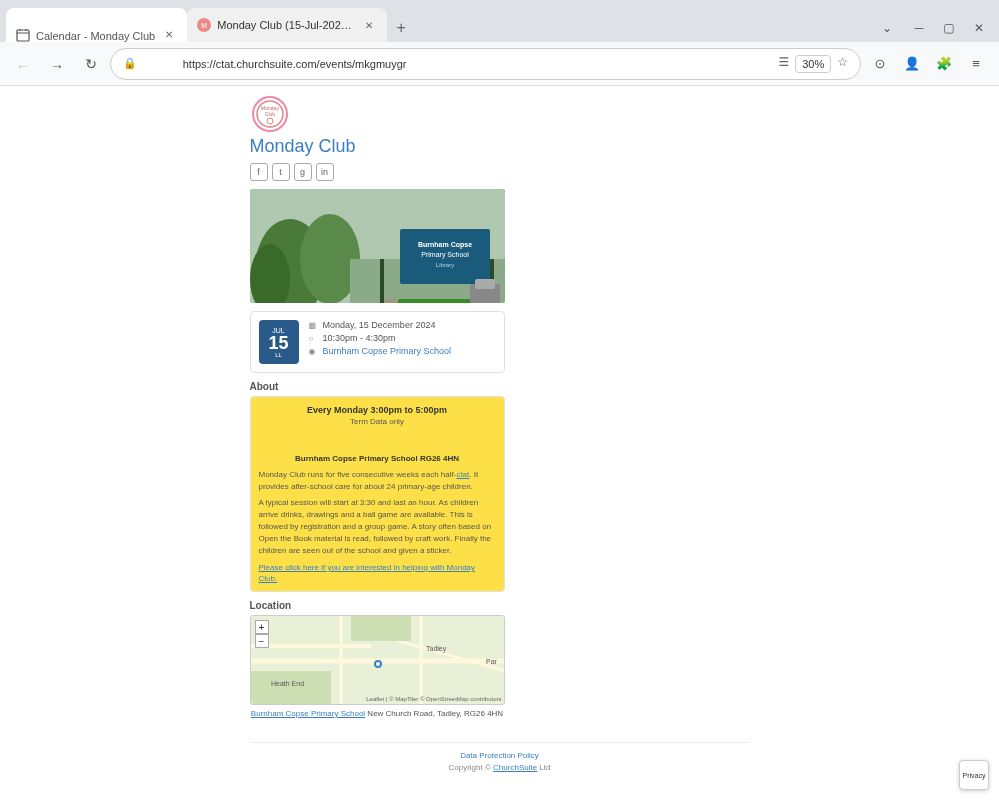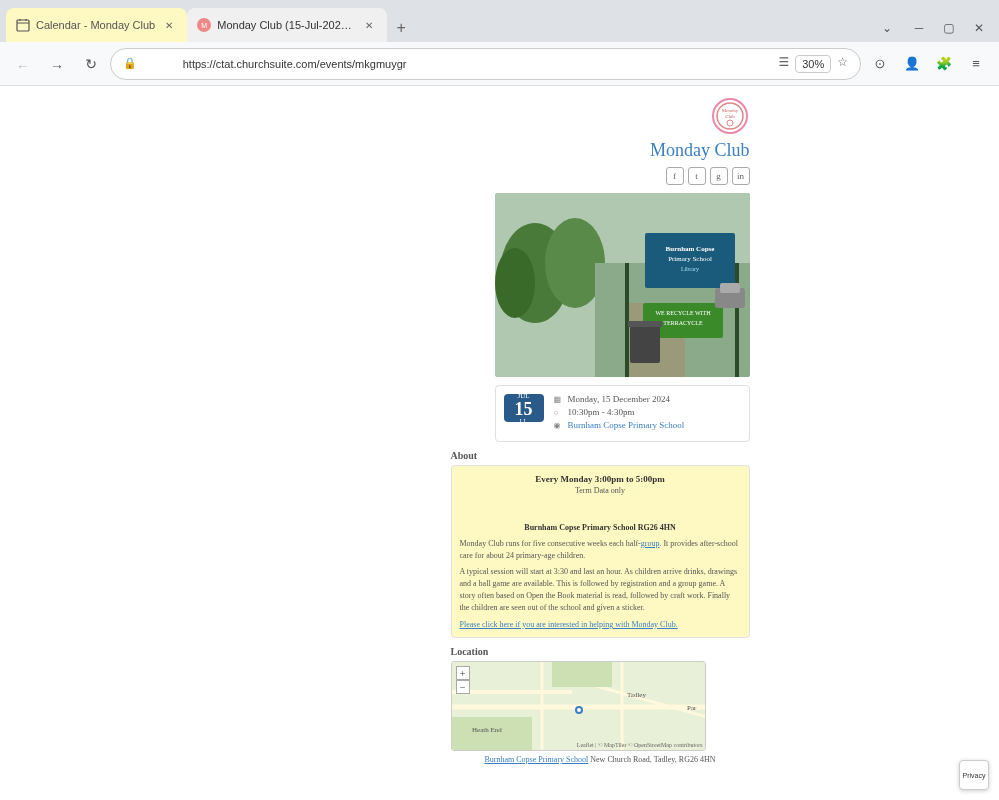--- a/index.html
+++ b/index.html
@@ -4,21 +4,21 @@
   <style>
     * { margin: 0; padding: 0; box-sizing: border-box; }
     body { font-family: Arial, sans-serif; background: #f0f0f0; width: 999px; height: 800px; overflow: hidden; font-size: 10px; }
 
     
     .browser-frame { width: 999px; height: 800px; background: #f0f0f0; display: flex; flex-direction: column; }
 
     
     .tab-bar { background: #dee1e6; display: flex; align-items: flex-end; padding: 6px 6px 0; height: 42px; }
     .tab { display: flex; align-items: center; height: 34px; padding: 0 10px; border-radius: 8px 8px 0 0; font-size: 11px; max-width: 200px; gap: 6px; cursor: pointer; background: #f0f0f0; color: #333; }
-    .tab.inactive { background: #fef9c3; color: #555; }
+    .tab.inactive { background: #ffffff; color: #555; align-items: flex-end; }
     .tab .tab-icon { width: 14px; height: 14px; display: flex; align-items: center; justify-content: center; }
     .tab .tab-title { flex: 1; overflow: hidden; text-overflow: ellipsis; white-space: nowrap; font-size: 11px; }
     .tab .close-btn { width: 16px; height: 16px; border-radius: 50%; display: flex; align-items: center; justify-content: center; font-size: 10px; color: #666; cursor: pointer; }
     .tab-new { width: 28px; height: 28px; display: flex; align-items: center; justify-content: center; font-size: 16px; color: #666; cursor: pointer; border-radius: 50%; }
     .tab-controls { display: flex; align-items: center; margin-left: auto; gap: 4px; }
     .tab-ctrl-btn { width: 28px; height: 28px; display: flex; align-items: center; justify-content: center; font-size: 12px; color: #555; cursor: pointer; }
 
     
     .nav-bar { background: #f8f9fa; display: flex; align-items: center; padding: 4px 8px; height: 44px; gap: 4px; border-bottom: 1px solid #ddd; }
     .nav-btn { width: 30px; height: 30px; border-radius: 50%; display: flex; align-items: center; justify-content: center; cursor: pointer; color: #555; font-size: 14px; }
@@ -31,53 +31,53 @@
     .browser-actions { display: flex; gap: 2px; }
     .browser-action-btn { width: 30px; height: 30px; border-radius: 50%; display: flex; align-items: center; justify-content: center; cursor: pointer; color: #555; font-size: 13px; }
     .zoom-badge { background: white; border: 1px solid #ccc; border-radius: 4px; padding: 2px 6px; font-size: 11px; color: #333; }
 
     
     .window-controls { display: flex; align-items: center; margin-left: 4px; gap: 2px; }
     .win-btn { width: 28px; height: 28px; display: flex; align-items: center; justify-content: center; font-size: 12px; color: #555; cursor: pointer; border-radius: 4px; }
 
     
     .content-area { flex: 1; background: white; overflow-y: auto; display: flex; justify-content: center; }
-    .page-content { width: 500px; padding: 10px 0 20px; display: flex; flex-direction: column; align-items: flex-end; font-family: Liberation Serif, serif; }
+    .page-content { width: 500px; padding: 10px 0 20px; display: flex; flex-direction: column; align-items: flex-start; }
 
     
     .site-logo { width: 40px; height: 40px; margin-bottom: 4px; display: flex; align-items: center; justify-content: center; }
     .logo-circle { width: 36px; height: 36px; border-radius: 50%; border: 2px solid #e8a; display: flex; align-items: center; justify-content: center; background: white; font-size: 8px; color: #c66; }
 
     
     .page-title { font-size: 18px; color: #3a7fc1; font-weight: normal; margin-bottom: 6px; }
 
     
     .social-icons { display: flex; gap: 4px; margin-bottom: 8px; }
     .social-icon { width: 18px; height: 18px; border: 1px solid #aaa; border-radius: 3px; display: flex; align-items: center; justify-content: center; font-size: 9px; color: #666; cursor: pointer; }
 
     
     .event-image { width: 255px; height: 185px; background: #8ba; margin-bottom: 8px; border-radius: 3px; overflow: hidden; position: relative; }
     .event-image-placeholder { width: 100%; height: 100%; background: linear-gradient(135deg, #6a9 30%, #4a7 50%, #567 70%, #3a5 100%); display: flex; align-items: flex-end; justify-content: flex-end; }
 
     
     .event-card { width: 255px; background: white; border: 1px solid #e0e0e0; border-radius: 4px; padding: 8px; margin-bottom: 8px; display: flex; align-items: flex-start; gap: 10px; }
-    .date-badge { width: 40px; min-width: 40px; height: 28px; background: #2a5a8a; border-radius: 4px; display: flex; flex-direction: column; align-items: center; justify-content: center; color: white; }
+    .date-badge { width: 40px; min-width: 40px; height: 44px; background: #2a5a8a; border-radius: 4px; display: flex; flex-direction: column; align-items: center; justify-content: center; color: white; }
     .date-month { font-size: 7px; text-transform: uppercase; }
     .date-day { font-size: 18px; font-weight: bold; line-height: 1; }
     .date-dow { font-size: 6px; }
     .event-info { flex: 1; }
     .event-info-row { display: flex; align-items: center; gap: 4px; margin-bottom: 3px; }
     .info-icon { color: #888; font-size: 8px; width: 10px; }
     .info-text { font-size: 9px; color: #555; }
     .info-link { color: #3a7fc1; text-decoration: none; }
 
     
-    .section { width: 299px; margin-bottom: 8px; }
+    .section { width: 255px; margin-bottom: 8px; }
     .section-title { font-size: 10px; color: #555; margin-bottom: 4px; font-weight: bold; }
-    .about-box { background: #fef9c3; border: 1px solid #e0e0e0; border-radius: 4px; padding: 8px; }
+    .about-box { background: #fde047; border: 1px solid #e0e0e0; border-radius: 4px; padding: 8px; }
     .about-heading { text-align: center; font-size: 9px; font-weight: bold; color: #333; margin-bottom: 2px; }
     .about-sub { text-align: center; font-size: 8px; color: #555; margin-bottom: 2px; }
     .about-location { text-align: center; font-size: 8px; font-weight: bold; color: #333; margin-bottom: 6px; margin-top: 28px; }
     .about-para { font-size: 8px; color: #555; line-height: 1.5; margin-bottom: 4px; }
     .about-para a { color: #3a7fc1; }
     .about-link { font-size: 8px; color: #3a7fc1; text-decoration: underline; cursor: pointer; }
 
     
     .map-container { width: 255px; height: 90px; background: #e8f0e0; border: 1px solid #ccc; border-radius: 3px; position: relative; overflow: hidden; margin-bottom: 4px; }
     .map-bg { width: 100%; height: 100%; background: linear-gradient(to bottom, #e8f4e8 0%, #f5f0e0 100%); position: relative; }
@@ -234,21 +234,21 @@
         </div>
       </div>
 
       <div class="section">
         <div class="section-title">About</div>
         <div class="about-box">
           <p class="about-heading">Every Monday 3:00pm to 5:00pm</p>
           <p class="about-sub">Term Data only</p>
           <p class="about-location">Burnham Copse Primary School RG26 4HN</p>
           <p class="about-para">
-            <span>Monday Club runs for five consecutive weeks each half-<a href="#" style="color:#3a7fc1;">group</a>. It provides after-school care for about 24 primary-age children.</span>
+            <span>Monday Club runs for five consecutive weeks each half-<a href="#" style="color:#3a7fc1;">ctat</a>. It provides after-school care for about 24 primary-age children.</span>
           </p>
           <p class="about-para">
             <span>A typical session will start at 3:30 and last an hour. As children arrive drinks, drawings and a ball game are available. This is followed by registration and a group game. A story often based on Open the Book material is read, followed by craft work. Finally the children are seen out of the school and given a sticker.</span>
           </p>
           <a class="about-link" href="#">Please click here if you are interested in helping with Monday Club.</a>
         </div>
       </div>
 
       <div class="section">
         <div class="section-title">Location</div>
@@ -281,19 +281,27 @@
             <div class="map-attribution">Leaflet | © MapTiler © OpenStreetMap contributors</div>
           </div>
         </div>
         <div class="map-address">
           <span>
             <a href="#" style="color:#3a7fc1;">Burnham Copse Primary School</a> New Church Road, Tadley, RG26 4HN
           </span>
         </div>
       </div>
 
+      <div class="footer">
+        <a class="footer-link" href="#">Data Protection Policy</a>
+        <div class="footer-copy">
+          <span>Copyright ©</span>
+          <a href="#" style="color:#3a7fc1;">ChurchSuite</a>
+          <span> Ltd</span>
+        </div>
+      </div>
 
     </div>
   </div>
 
 </div>
 
 <div class="privacy-badge">Privacy</div>
 
 </body></html>

